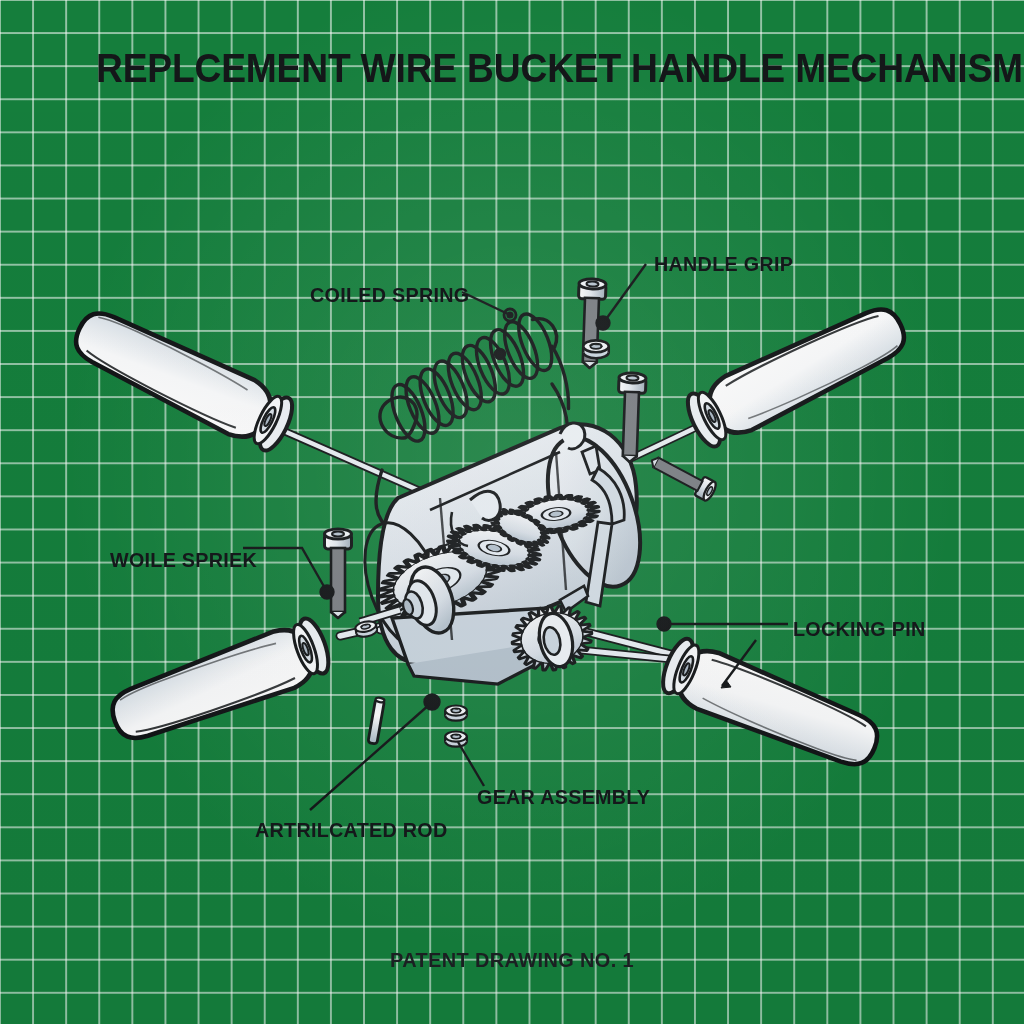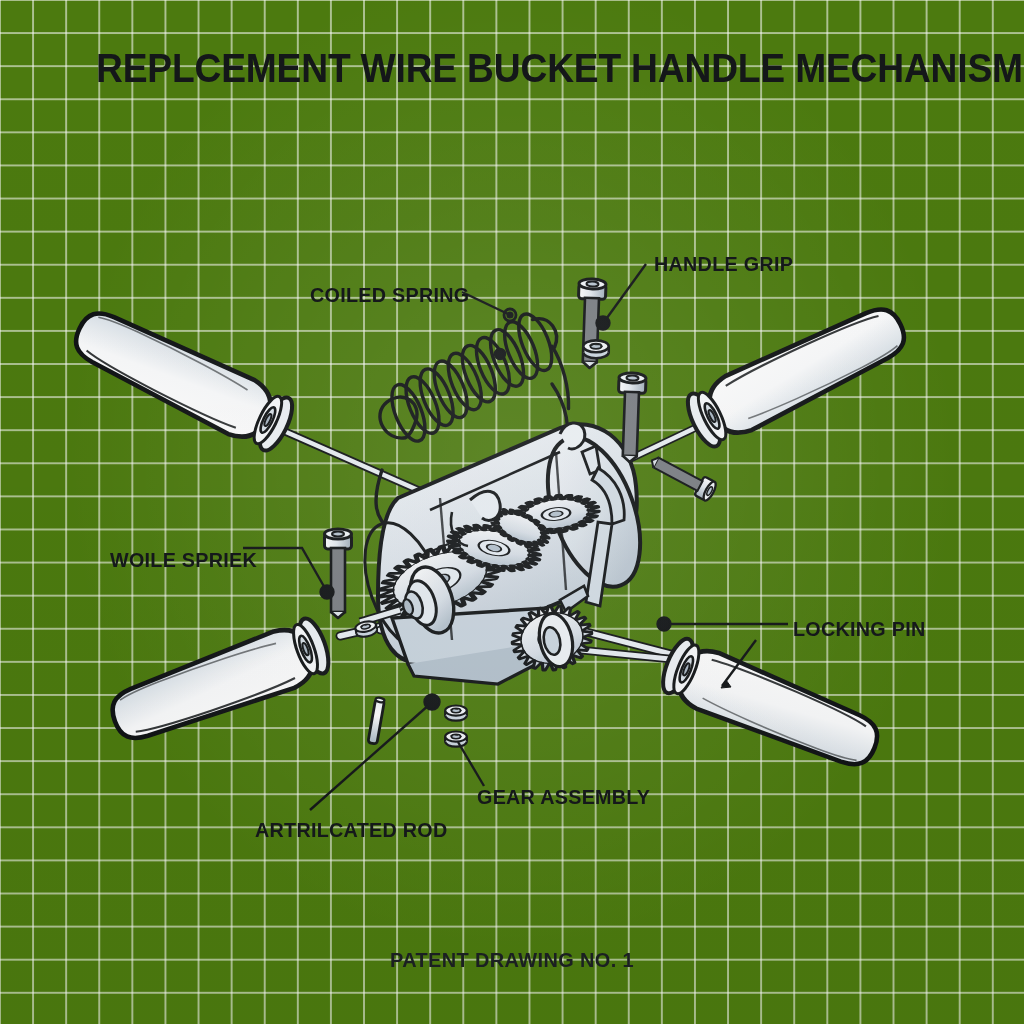--- a/index.html
+++ b/index.html
@@ -5,21 +5,21 @@
   html, body {
     margin: 0;
     padding: 0;
     background: #b9cad8;
   }
   #page {
     position: relative;
     width: 1024px;
     height: 1024px;
     overflow: hidden;
-    background-color: #4d7c0f;
+    background-color: #15803d;
     font-family: "Liberation Sans", sans-serif;
   }
   
   #grid {
     position: absolute;
     inset: 0;
     background-image:
       linear-gradient(to right, rgba(255,255,255,0.55) 1.6px, rgba(255,255,255,0) 1.6px),
       linear-gradient(to bottom, rgba(255,255,255,0.55) 1.6px, rgba(255,255,255,0) 1.6px);
     background-size: 33.1px 33.1px;

